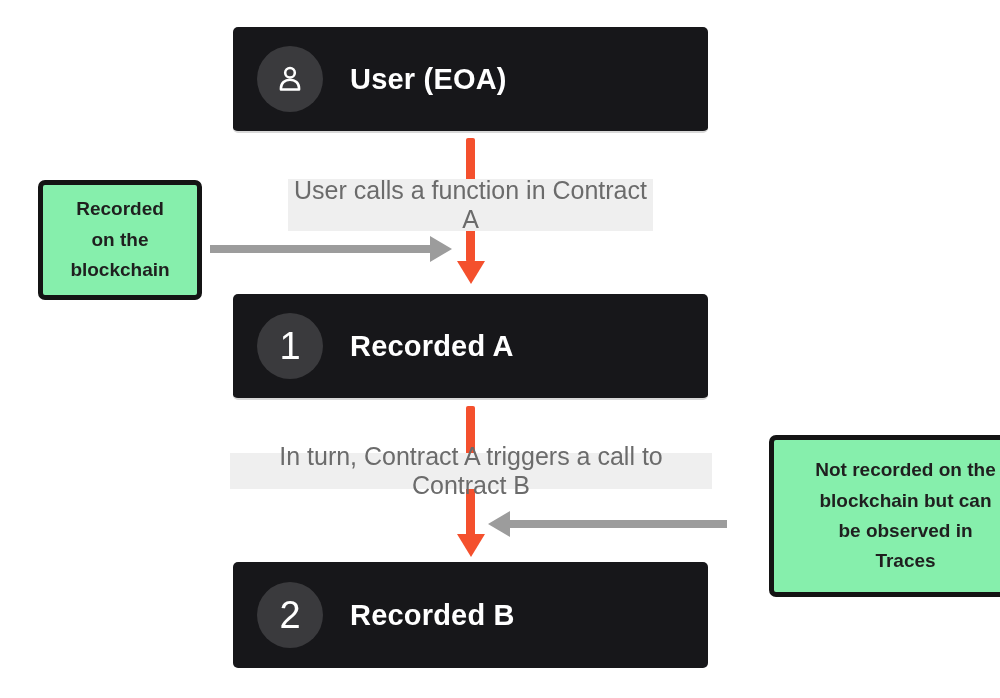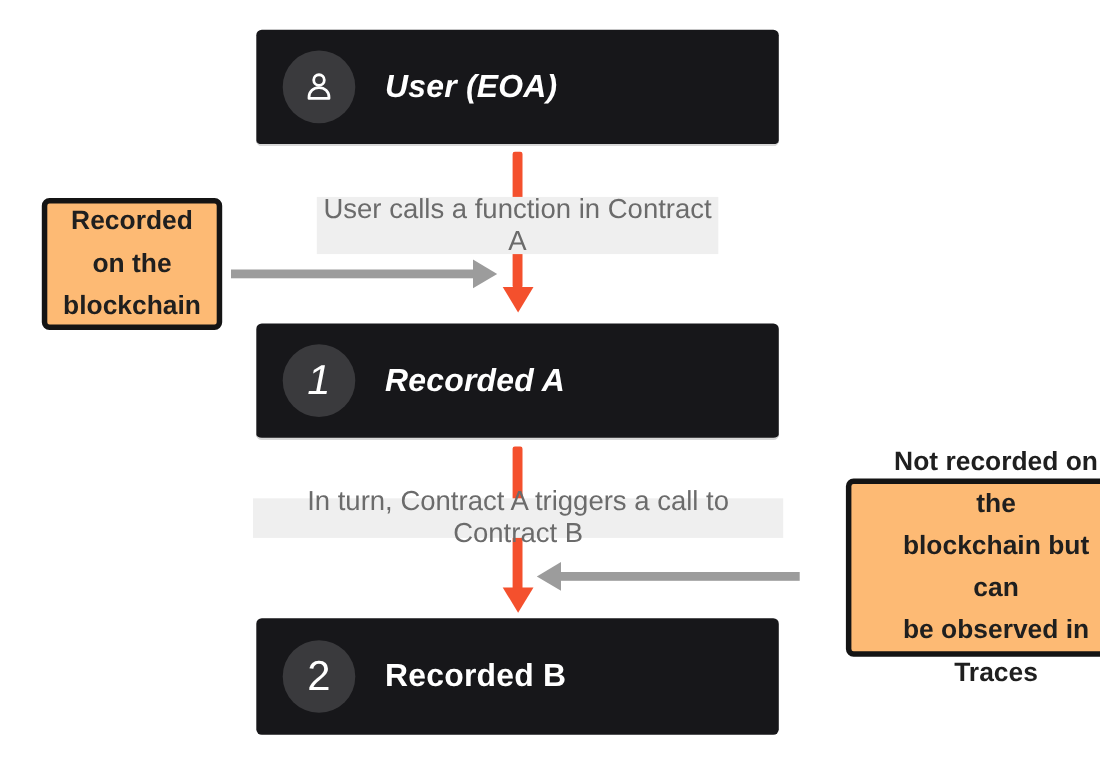--- a/index.html
+++ b/index.html
@@ -11,21 +11,21 @@
   }
 
   
   .node {
     position:absolute; width:475px; height:106px;
     background:var(--box-dark, #17171A);
     border-radius:5px;
     display:flex; align-items:center;
     padding-left:24px; box-sizing:border-box;
   }
-  .node--edge { border-bottom:2px solid var(--box-edge, #D8D8D8);font-style:italic; }
+  .node--edge { border-bottom:2px solid var(--box-edge, #D8D8D8); }
   .node--user { left:233px; top:27px; }
   .node--a    { left:233px; top:294px; }
   .node--b    { left:233px; top:562px; }
 
   .badge {
     width:66px; height:66px; border-radius:50%;
     background:var(--box-circle, #3A3A3D);
     display:flex; align-items:center; justify-content:center;
     flex:0 0 auto;
   }
@@ -76,25 +76,25 @@
   }
   .hhead--point-left {
     left:488px; top:511px;
     border-top:13px solid transparent; border-bottom:13px solid transparent;
     border-right:22px solid var(--arrow-gray, #9C9C9C);
   }
 
   
   .note {
     position:absolute; box-sizing:border-box;
-    background:#fdba74;
+    background:#86efac;
     border:5px solid var(--note-border, #141414);
     border-radius:7px;
     color:var(--note-text, #1F1F1F);
-    font-size:24px; font-weight:700; line-height:1.6;
+    font-size:19px; font-weight:700; line-height:1.6;
     text-align:center; white-space:pre-line;
     display:flex; align-items:center; justify-content:center;
     padding:4px;
   }
   .note--left  { left:38px;  top:180px; width:164px; height:120px; }
   .note--right { left:769px; top:435px; width:252px; height:162px;padding-left:25px; }
 
   .person-svg { display:block; }
 </style>
 </head>

